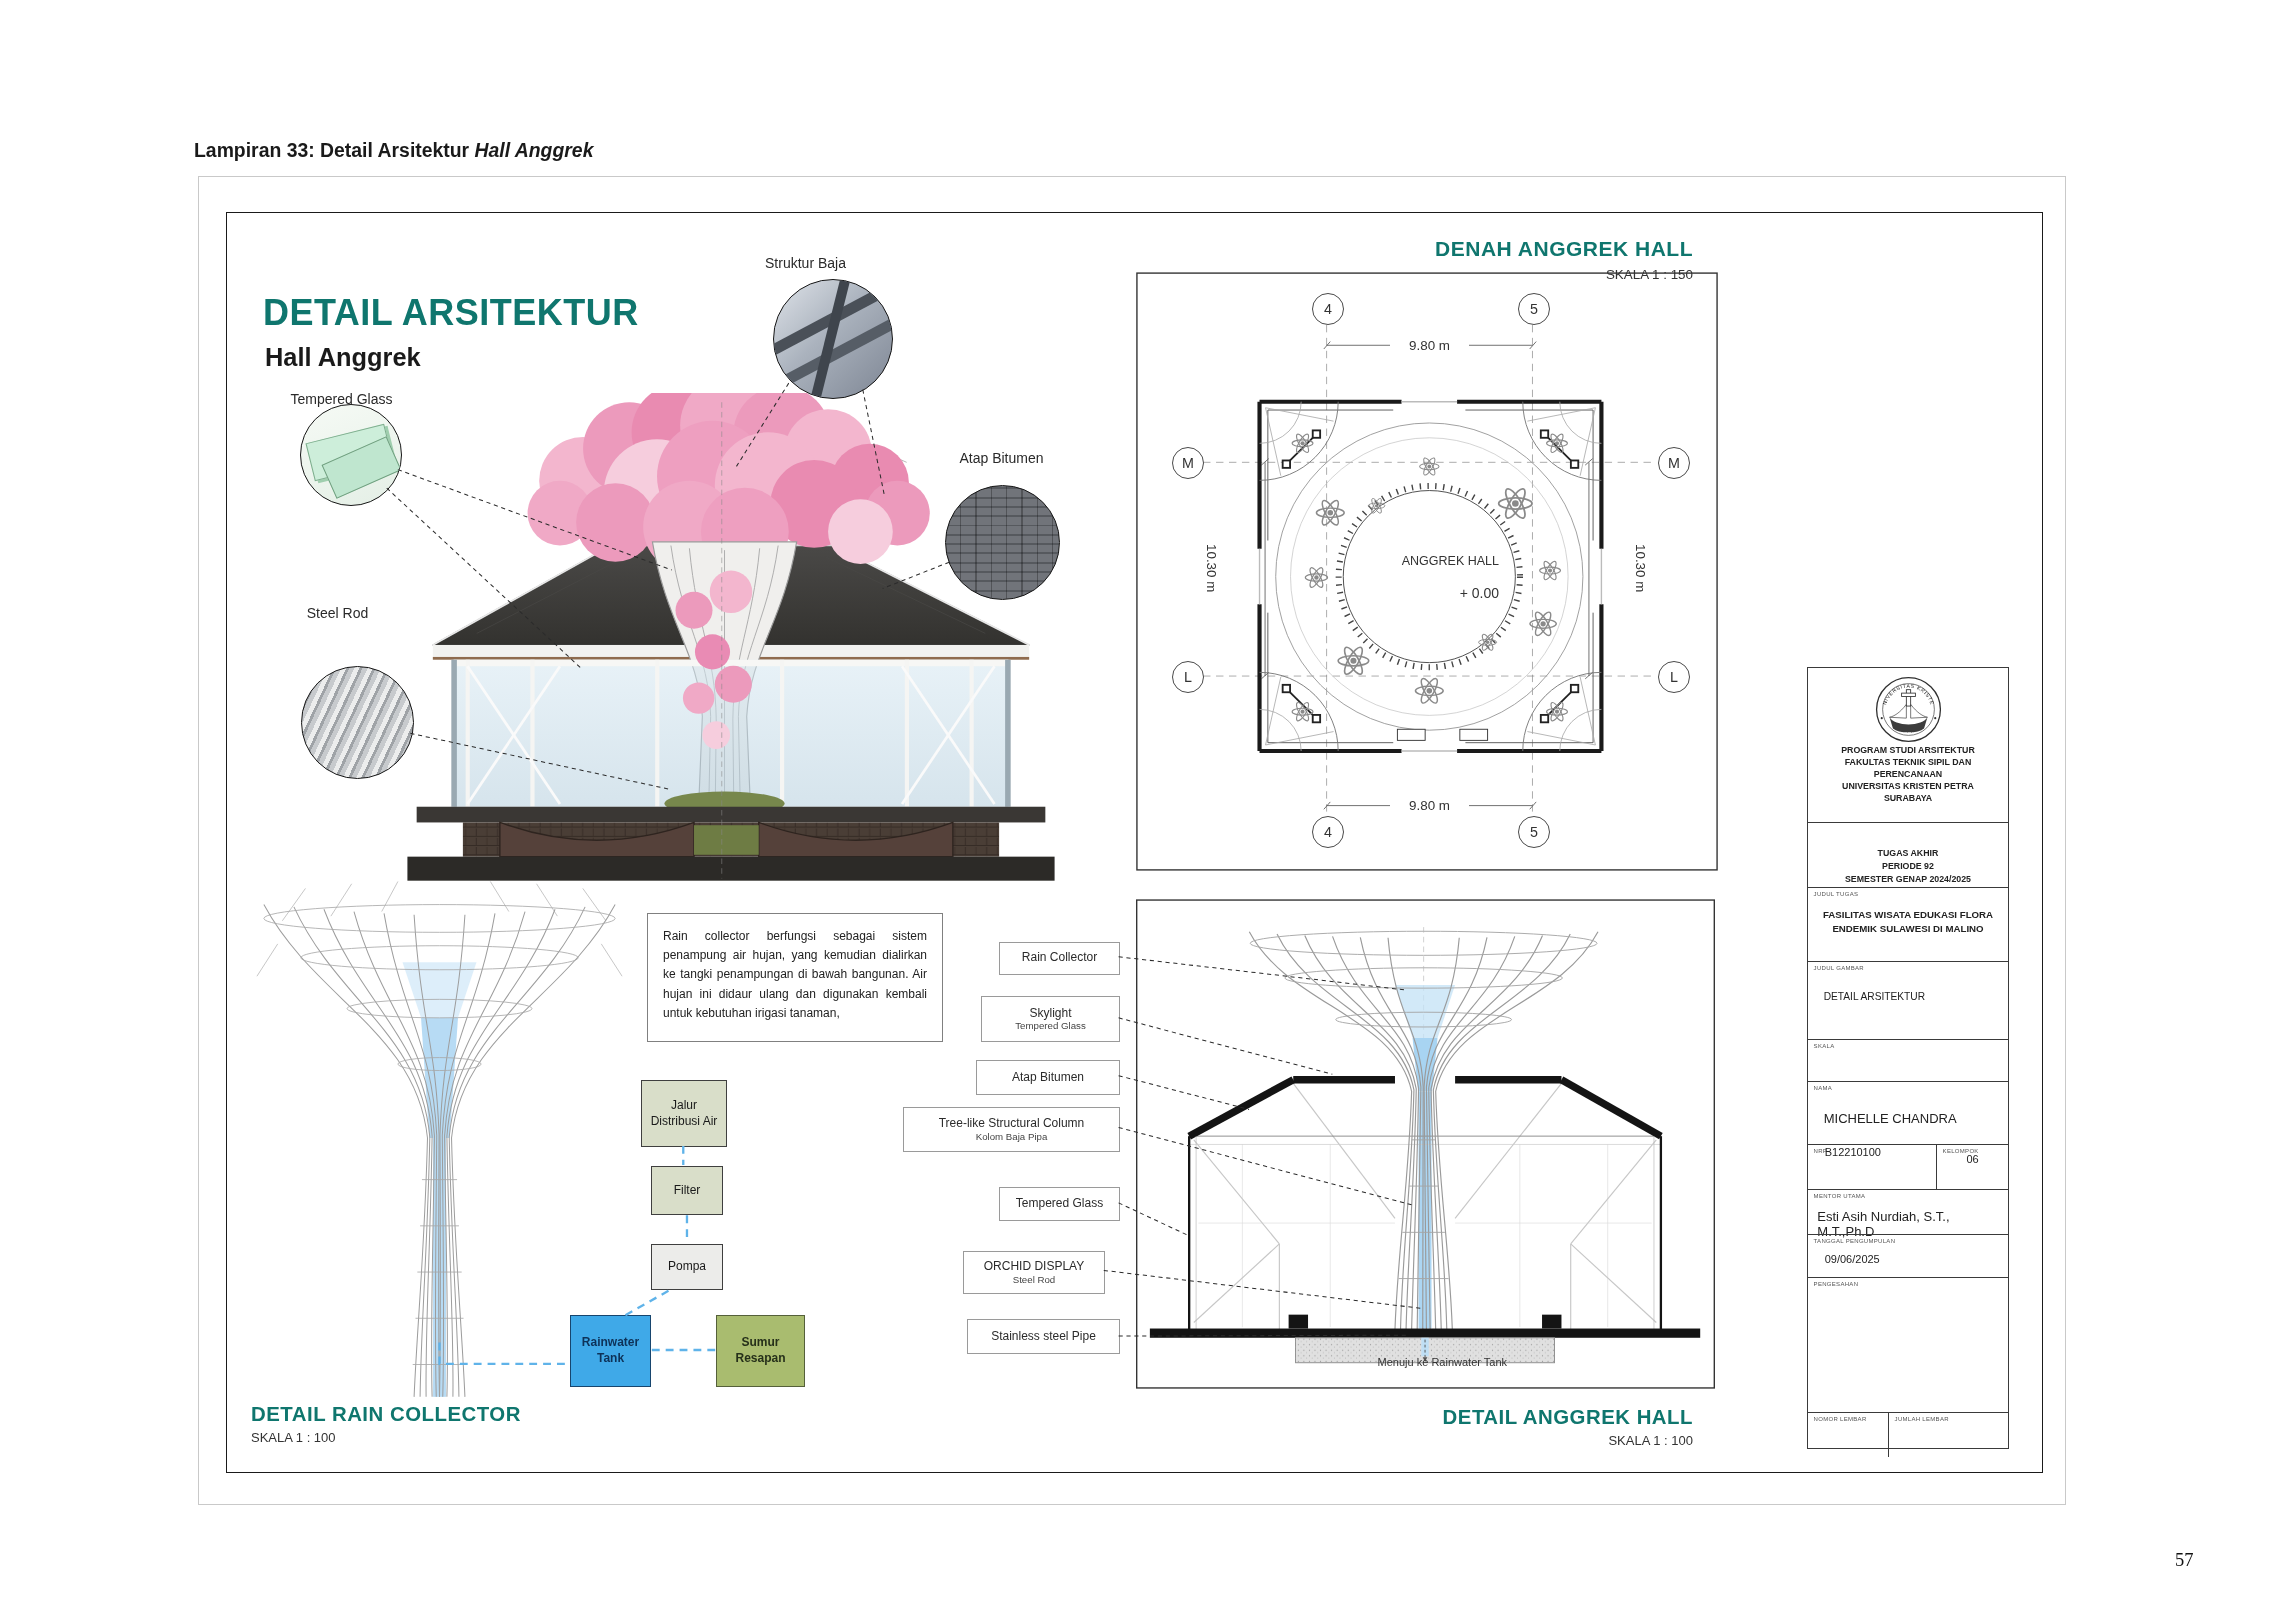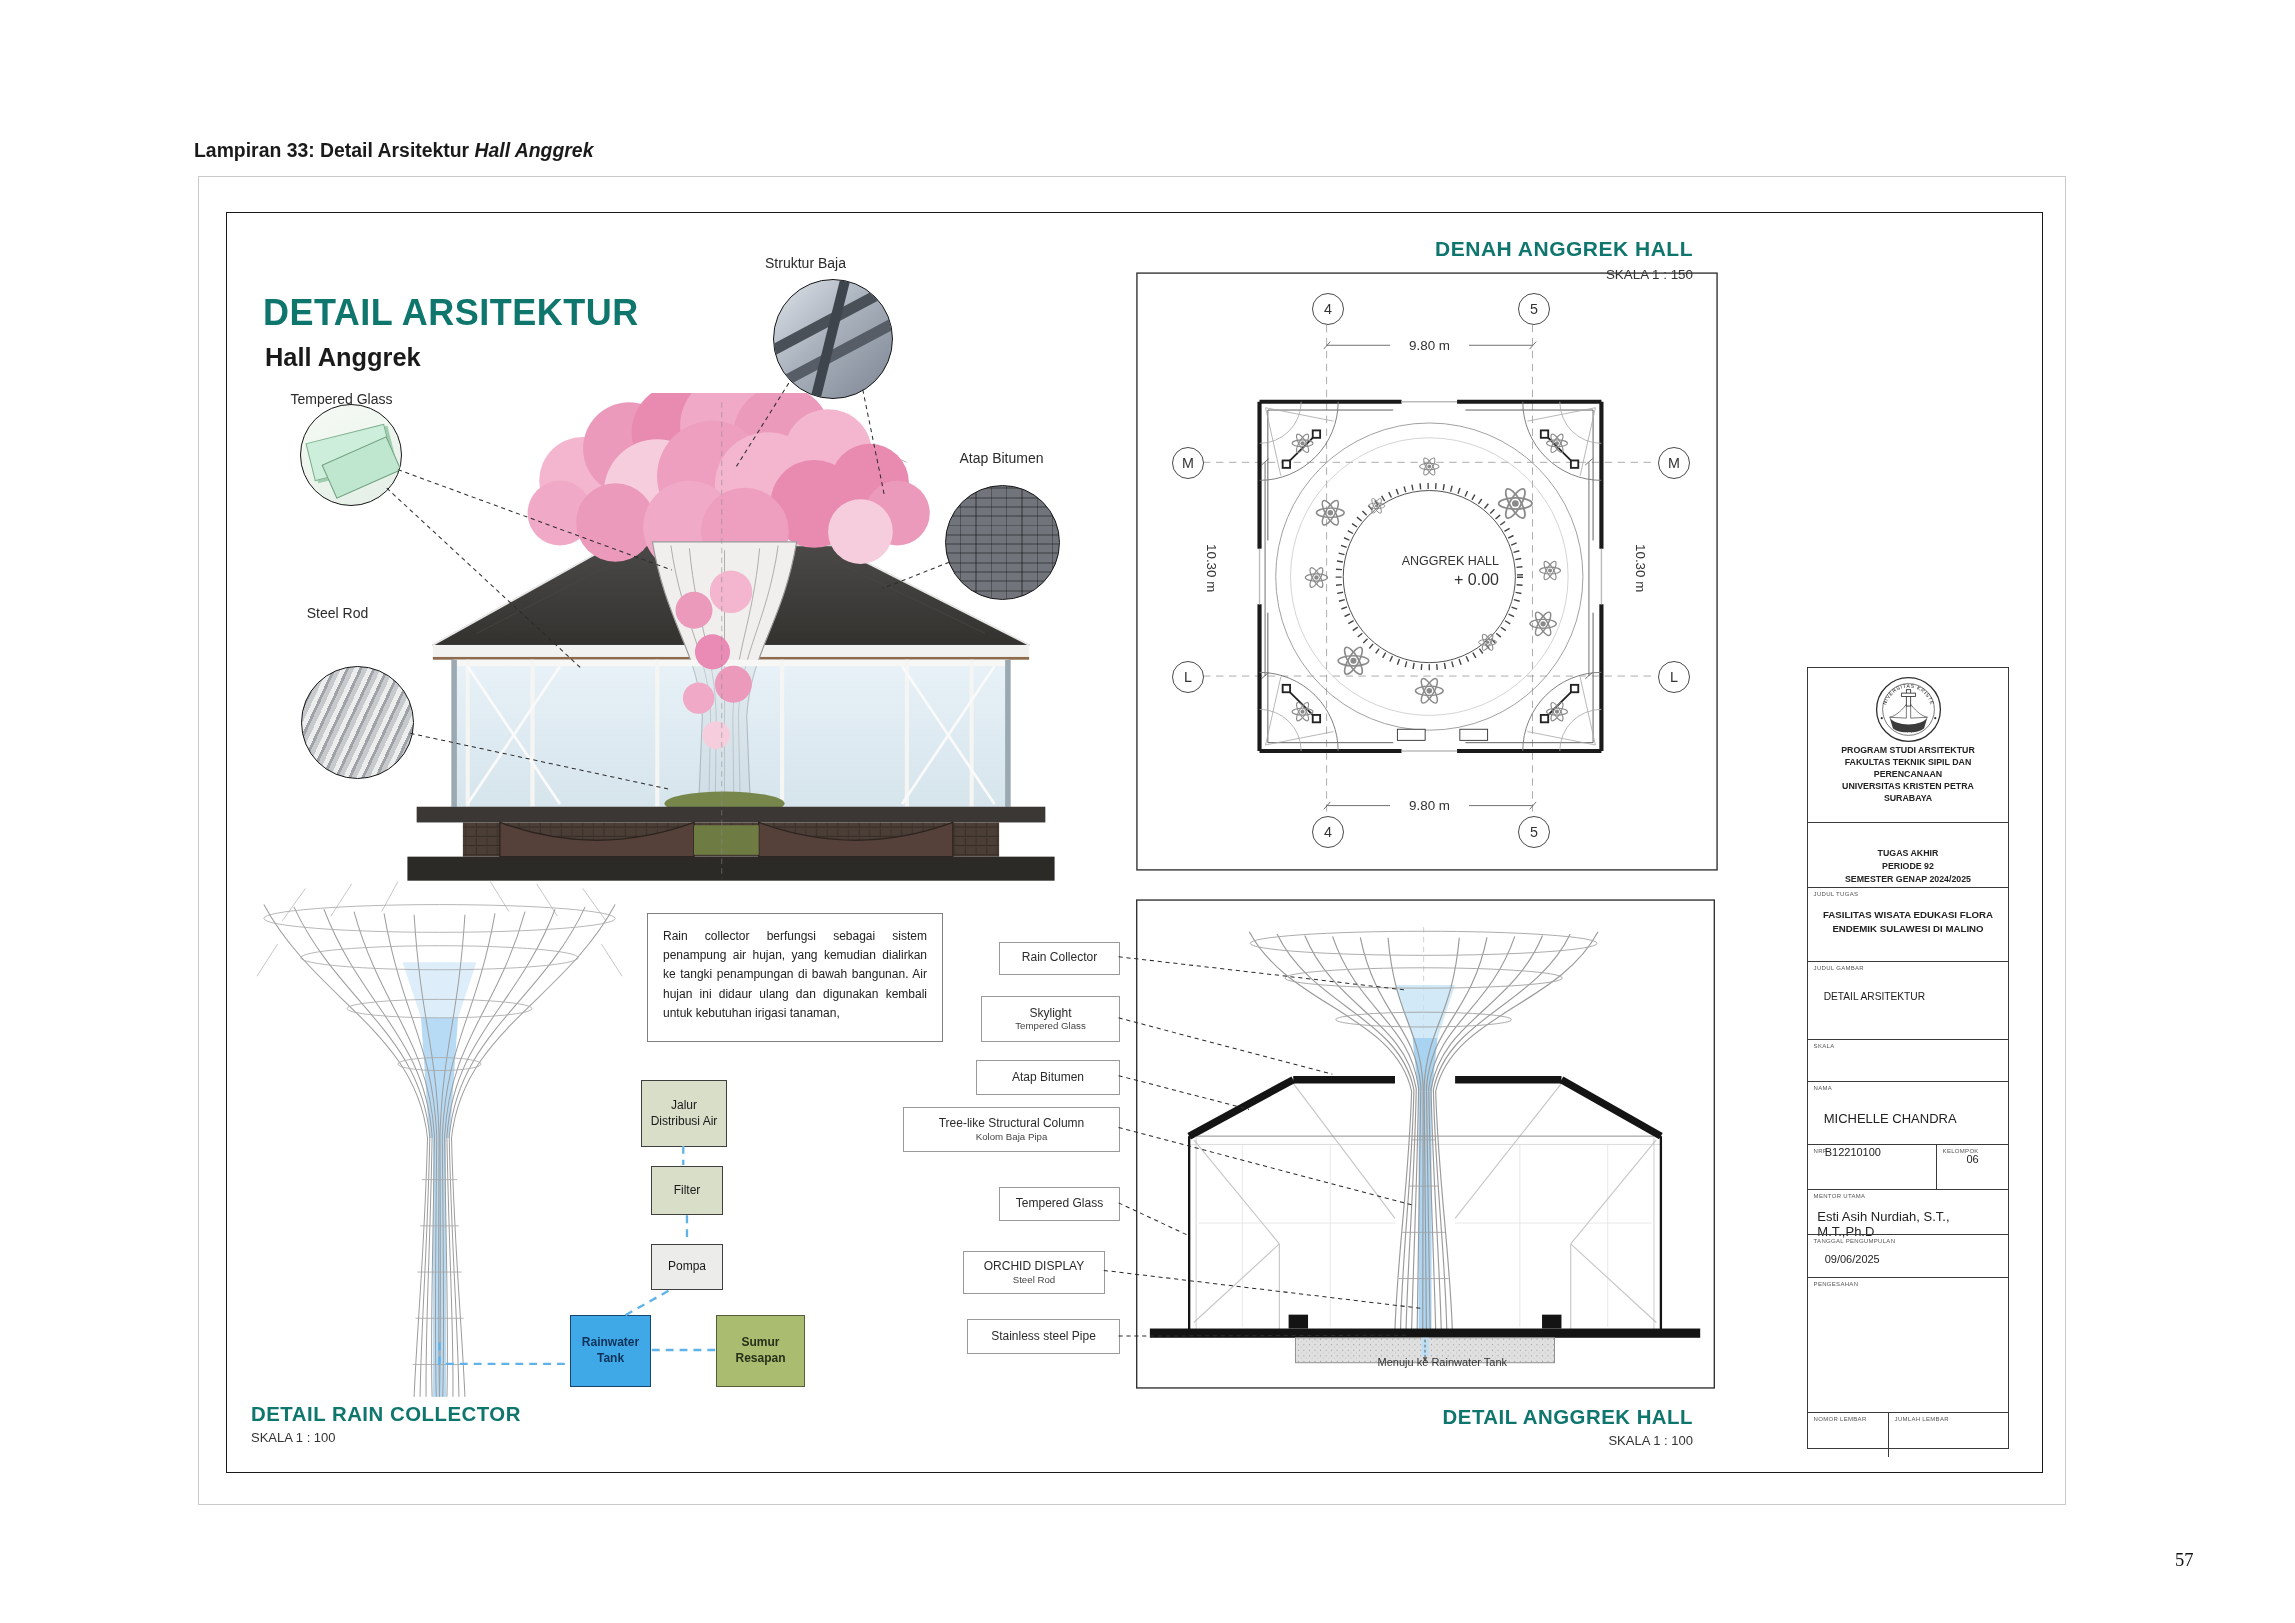--- a/index.html
+++ b/index.html
@@ -288,21 +288,21 @@
   <div class="abs gbub" style="left:1172px;top:661px">L</div>
   <div class="abs gbub" style="left:1658px;top:661px">L</div>
 
   <div class="abs dimlabel" style="left:1390px;top:335px;width:79px;height:20.4px">9.80 m</div>
   <div class="abs dimlabel" style="left:1390px;top:795px;width:79px;height:20.4px">9.80 m</div>
   <div class="abs dimlabel" style="left:1172px;top:558px;width:79px;height:20.4px;transform:rotate(90deg)">10.30 m</div>
   <div class="abs dimlabel" style="left:1601px;top:558px;width:79px;height:20.4px;transform:rotate(90deg)">10.30 m</div>
 
   <div class="abs ctr" style="left:1360px;top:554px;width:139px;flex-direction:column;color:#333">
     <div style="font-size:12.5px">ANGGREK HALL</div>
-    <div style="font-size:16px;margin-top:3px">+ 0.00</div>
+    <div style="font-size:14px;margin-top:17px">+ 0.00</div>
   </div>
 
   <svg class="abs" style="left:250px;top:879px" width="416" height="555" viewBox="0 0 900 1200">
     <g stroke="#c2c2c2" stroke-width="2">
       <line x1="120" y1="20" x2="70" y2="90"></line>
         <line x1="220" y1="10" x2="175" y2="80"></line>
       <line x1="320" y1="5" x2="285" y2="70"></line>
         <line x1="520" y1="5" x2="560" y2="70"></line>
       <line x1="620" y1="10" x2="665" y2="80"></line>
         <line x1="720" y1="20" x2="770" y2="90"></line>

